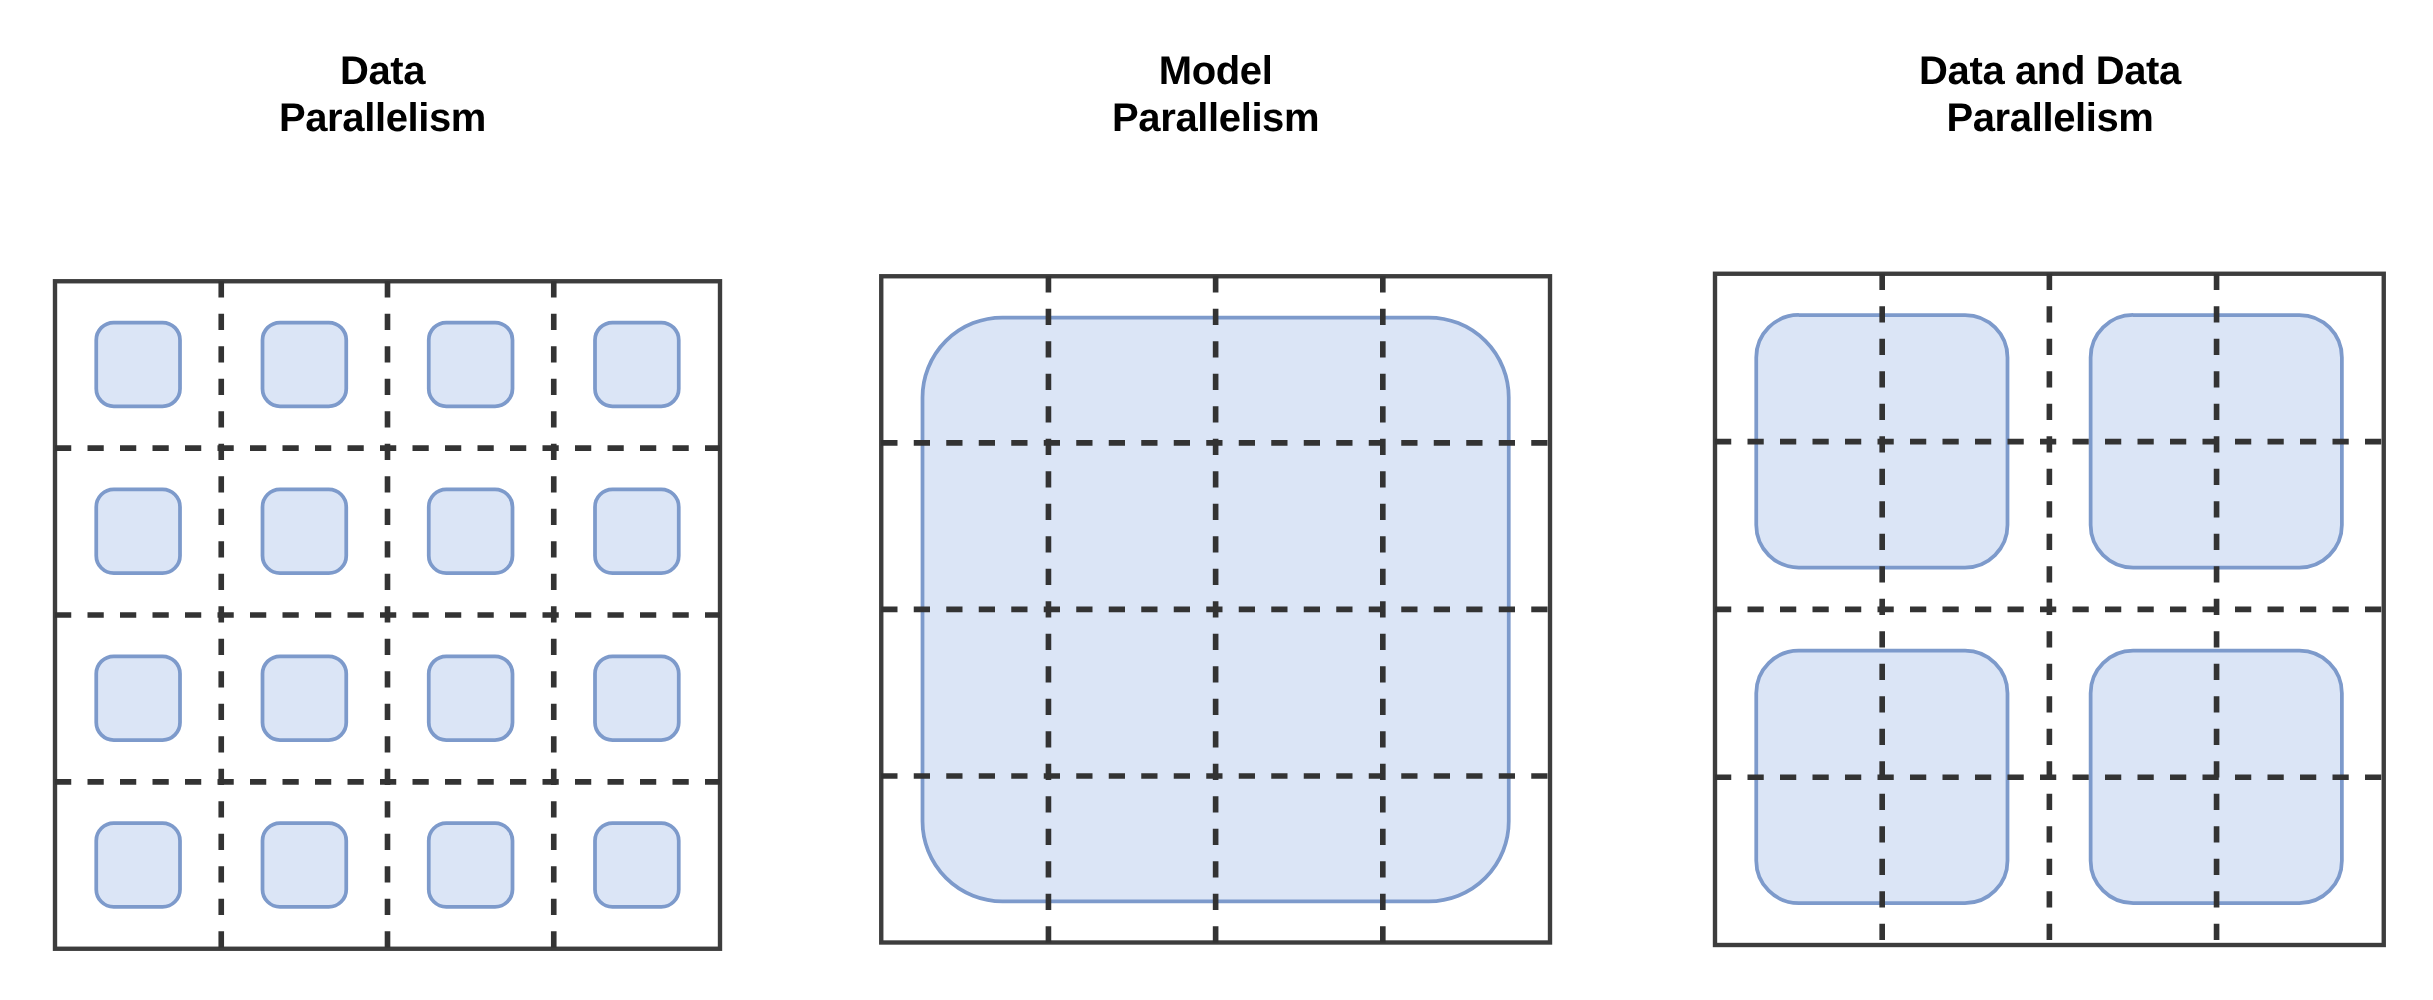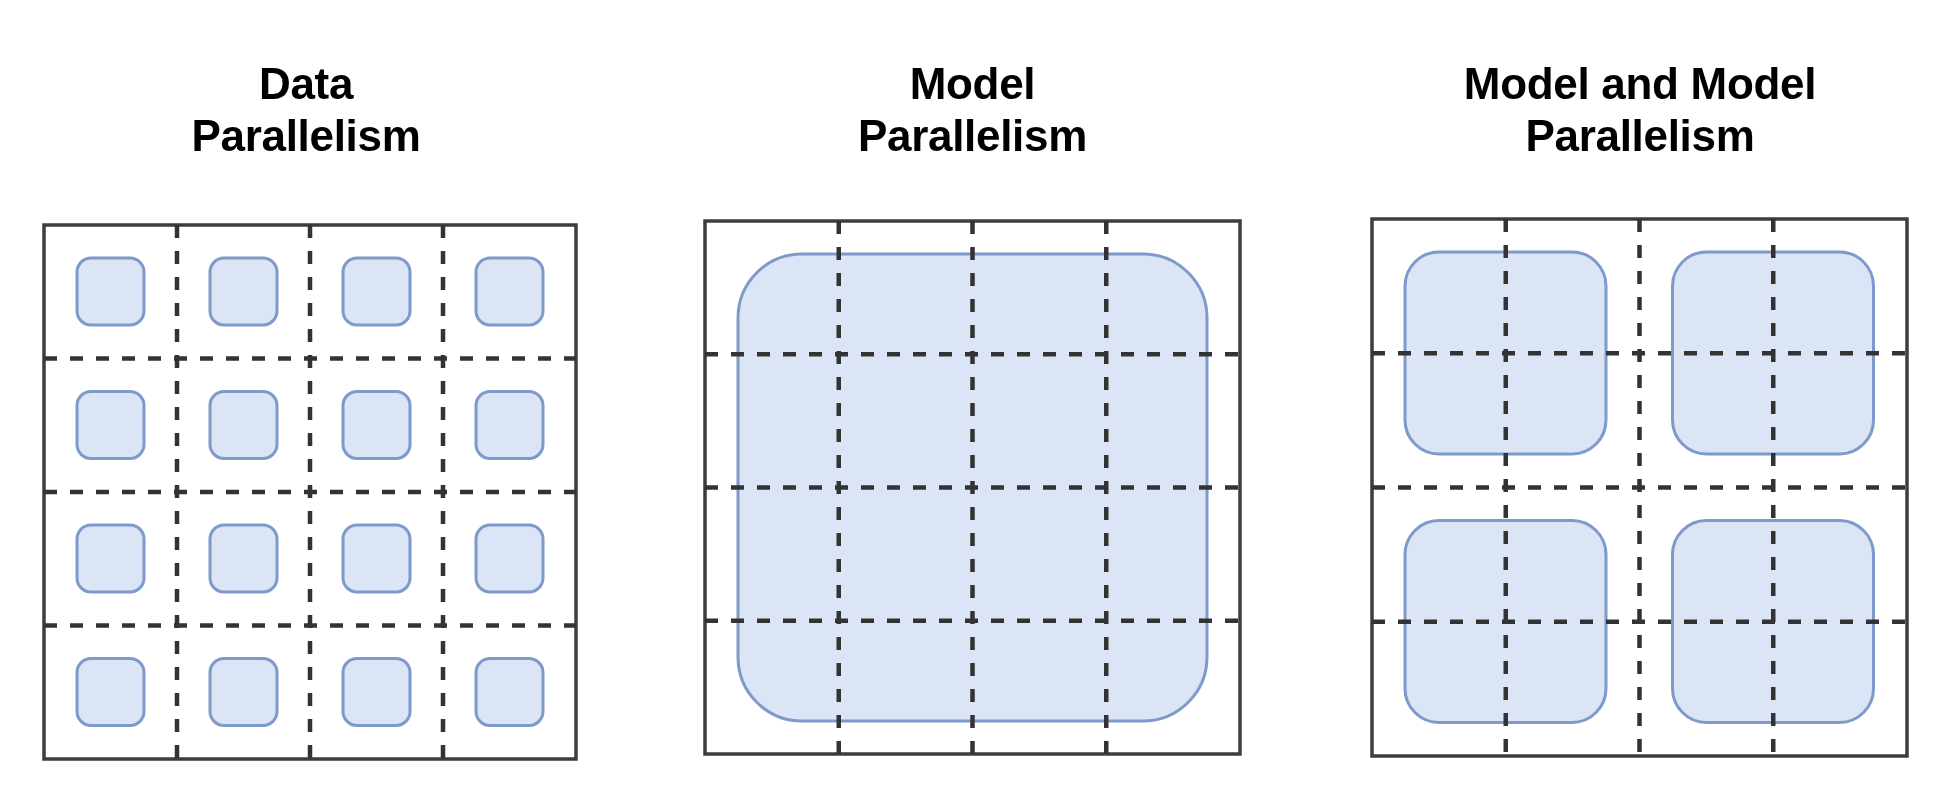--- a/index.html
+++ b/index.html
@@ -22,26 +22,25 @@
   .panel {
     position: absolute;
   }
   .panel-title {
     position: absolute;
     top: 0;
     left: 0;
     width: 100%;
     text-align: center;
     font-weight: bold;
-    font-size: 44px;
+    font-size: 32px;
     line-height: 1.18;
     color: #000000;
     letter-spacing: -0.3px;
     white-space: pre-line;
-    margin-top: 20px;
   }
   .panel-figure {
     position: absolute;
   }
   svg { display: block; }
 </style>
 </head>
 <body>
 
 <div id="stage">
@@ -98,21 +97,21 @@
           <line x1="405.25" y1="4" x2="405.25" y2="537"></line>
           <line x1="4" y1="137.25" x2="539" y2="137.25"></line>
           <line x1="4" y1="270.5" x2="539" y2="270.5"></line>
           <line x1="4" y1="403.75" x2="539" y2="403.75"></line>
         </g>
       </svg>
     </div>
   </div>
 
   <div class="panel" style="left:1340px; top:38px; width:600px; height:740px;">
-    <div class="panel-title">Model and Model
+    <div class="panel-title">Data and Data
 Parallelism</div>
     <div class="panel-figure" style="left:28px; top:177px;">
       <svg width="543" height="545" viewBox="0 0 543 545">
         <rect x="4" y="4" width="535" height="537" fill="#ffffff" stroke="#3d3d3d" stroke-width="3.5"></rect>
         <g fill="#dbe5f6" stroke="#7d9acb" stroke-width="3">
           <rect x="37" y="37" width="201" height="202" rx="34"></rect>
           <rect x="304.5" y="37" width="201" height="202" rx="34"></rect>
           <rect x="37" y="305.5" width="201" height="202" rx="34"></rect>
           <rect x="304.5" y="305.5" width="201" height="202" rx="34"></rect>
         </g>

